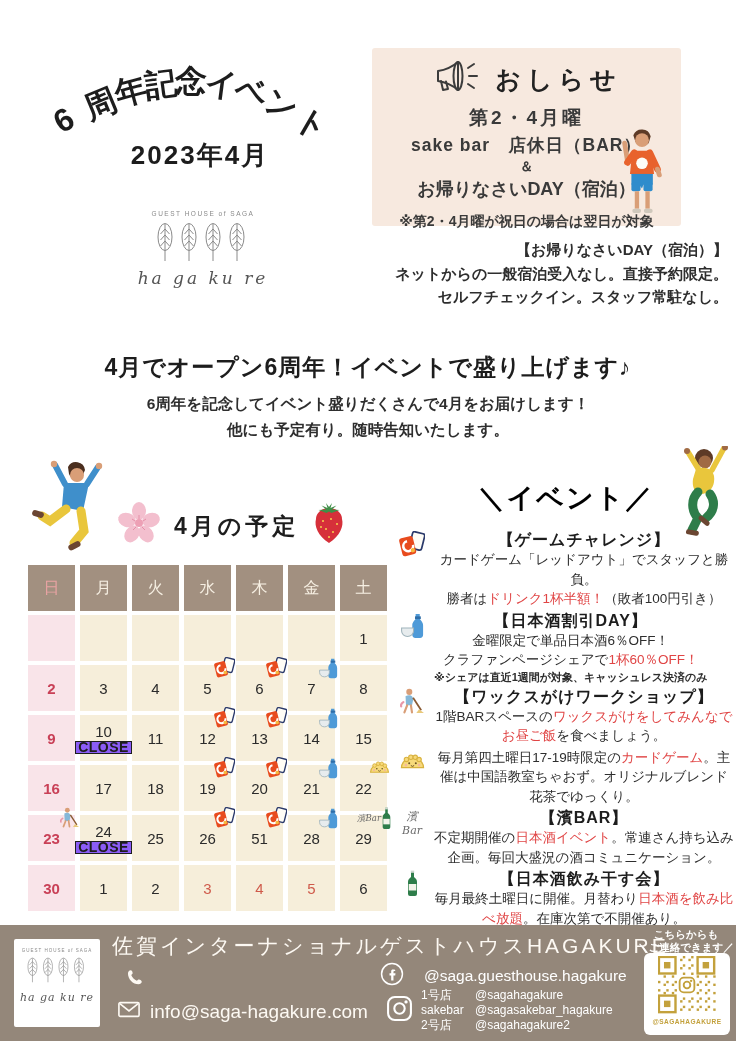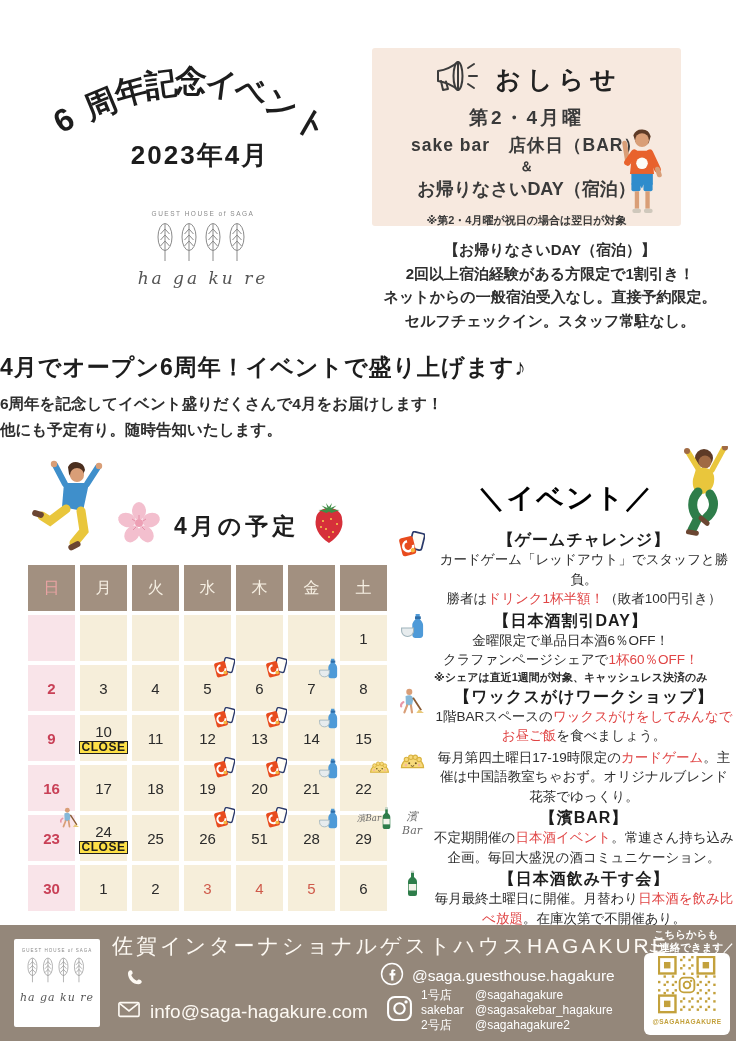--- a/index.html
+++ b/index.html
@@ -25,49 +25,49 @@
 
   
   .notice-box{position:absolute;left:372px;top:48px;width:309px;height:178px;
     background:var(--notice-bg);border-radius:3px;text-align:center;}
   .n-head{margin-top:10px;display:flex;justify-content:center;align-items:center;gap:16px;}
   .n-heading{font-size:25px;font-weight:bold;letter-spacing:6px;color:#222;}
   .n-line1{font-size:19px;font-weight:600;margin-top:5px;letter-spacing:3px;}
   .n-line2{font-size:17.5px;font-weight:600;margin-top:2px;letter-spacing:1px;}
   .n-amp{font-size:13.5px;font-weight:600;margin-top:1px;}
   .n-line3{font-size:18px;font-weight:600;margin-top:1px;}
-  .n-note{font-size:11px;font-weight:600;margin-top:12px;}
+  .n-note{font-size:14px;font-weight:600;margin-top:12px;}
   .n-person{position:absolute;right:12px;bottom:4px;}
 
-  .notice-details{position:absolute;left:372px;top:238px;width:356px;text-align:center;
+  .notice-details{position:absolute;left:372px;top:238px;width:356px;text-align:right;
     font-size:15px;line-height:23.5px;font-weight:600;color:#2e2e2e;}
 
   
-  .intro{position:absolute;left:0;top:352px;width:736px;}
+  .intro{position:absolute;left:0;top:352px;width:736px;text-align:center;}
   .intro-heading{font-size:23px;font-weight:600;color:#1d1d1d;letter-spacing:1px;}
   .intro-sub{font-size:15.5px;font-weight:600;line-height:26px;margin-top:8px;color:#2e2e2e;}
 
   
   .calendar{position:absolute;left:20px;top:455px;width:375px;height:468px;}
   .cal-person{position:absolute;left:4px;top:2px;}
   .cal-title-row{position:absolute;left:96px;top:46px;display:flex;align-items:center;gap:12px;}
   .cal-title{font-size:23px;font-weight:600;letter-spacing:4px;color:#1d1d1d;}
   .cal-grid{position:absolute;left:8px;top:110px;display:grid;
     grid-template-columns:repeat(7,47px);column-gap:5px;row-gap:4px;}
   .cal-head{width:47px;height:46px;line-height:46px;text-align:center;background:var(--header-brown);
     color:#f6efe2;font-size:16px;}
   .cal-head.sun-head{color:#e9a3a3;}
   .cal-cell{position:relative;width:47px;height:46px;background:var(--cell-cream);
     display:flex;flex-direction:column;align-items:center;justify-content:center;}
   .cal-cell.sun{background:var(--cell-pink);}
   .day-num{font-size:15px;color:#2b2b2b;}
   .day-num.red{color:var(--sunday-red);font-weight:600;}
   .day-num.holiday{color:var(--holiday-red);}
-  .close-badge{display:inline-block;margin-top:1px;font-size:12px;font-weight:bold;
-    letter-spacing:0.5px;border:1.5px solid #1d1d1d;background:#fde047;color:#1d1d1d;
+  .close-badge{display:inline-block;margin-top:1px;font-size:14px;font-weight:bold;
+    letter-spacing:0.5px;border:1.5px solid #1d1d1d;background:#8b5cf6;color:#1d1d1d;
     padding:0 2px;line-height:11px;}
   .cell-icons{position:absolute;top:-8px;right:-4px;display:flex;align-items:flex-start;gap:1px;}
   .hamabar{font-style:italic;color:#6a6a6a;font-family:"DejaVu Serif","Liberation Serif",serif;}
   .cell-icons .hamabar{font-size:8.5px;margin-top:6px;}
   .cal .cards-i{width:21px;height:21px}.cal .sake-i{width:21px;height:22px}
   .cal .dumpling-i{width:23px;height:18px}.cal .cleaner-i{width:19px;height:21px}
   .cal .bottle-i{width:9px;height:22px}
 
   
   .events{position:absolute;left:398px;top:452px;width:336px;}
@@ -92,21 +92,21 @@
     border-radius:2px;text-align:center;color:#8a8a8a;}
   .f-logo-arc{font-size:4.5px;letter-spacing:1px;margin-top:9px;}
   .f-logo-script{font-size:11px;font-style:italic;letter-spacing:1px;color:#555;
     font-family:"DejaVu Serif","Liberation Serif",serif;}
   .f-name{position:absolute;left:112px;top:7px;font-size:21px;color:#fdf9f3;
     letter-spacing:3px;white-space:nowrap;}
   .f-phone{position:absolute;left:126px;top:42px;display:flex;align-items:center;gap:12px;
     color:#fdf9f3;font-size:21px;letter-spacing:2px;}
   .f-email{position:absolute;left:118px;top:76px;display:flex;align-items:center;gap:10px;
     color:#fdf9f3;font-size:19px;}
-  .f-fb{position:absolute;left:380px;top:37px;display:flex;align-items:center;gap:8px;
+  .f-fb{position:absolute;left:380px;top:37px;display:flex;align-items:center;gap:20px;
     color:#fff;font-size:15.5px;}
   .f-ig{position:absolute;left:386px;top:63px;display:flex;gap:8px;align-items:center;}
   .ig-line{display:flex;gap:8px;font-size:12px;line-height:15px;color:#fff;}
   .ig-label{min-width:46px;}
   .f-qr-note{position:absolute;left:638px;top:3px;width:96px;text-align:center;color:#fff;
     font-size:10.5px;line-height:13px;font-weight:600;}
   .f-qr-box{position:absolute;left:644px;top:28px;width:86px;height:82px;background:#fff;
     border-radius:6px;text-align:center;padding-top:3px;box-sizing:border-box;}
   .qr-caption{font-size:6.5px;color:var(--qr-gold);letter-spacing:0.5px;font-weight:bold;}
 </style>
@@ -182,21 +182,20 @@
         <rect x="20.5" y="67" width="4.5" height="18" fill="#d99e77"></rect>
         <rect x="31.5" y="67" width="4.5" height="18" fill="#d99e77"></rect>
         <rect x="18" y="85" width="9" height="4.5" rx="2" fill="#cfc8bc"></rect>
         <rect x="30" y="85" width="9" height="4.5" rx="2" fill="#cfc8bc"></rect>
       </svg>
     </span>
   </div>
 
   <div class="notice-details">
     <div>【お帰りなさいDAY（宿泊）】</div>
-    <div>2回以上宿泊経験がある方限定で1割引き！</div>
     <div>ネットからの一般宿泊受入なし。直接予約限定。</div>
     <div>セルフチェックイン。スタッフ常駐なし。</div>
   </div>
 
   <div class="intro">
     <div class="intro-heading">4月でオープン6周年！イベントで盛り上げます♪</div>
     <div class="intro-sub">
       <div>6周年を記念してイベント盛りだくさんで4月をお届けします！</div>
       <div>他にも予定有り。随時告知いたします。</div>
     </div>

